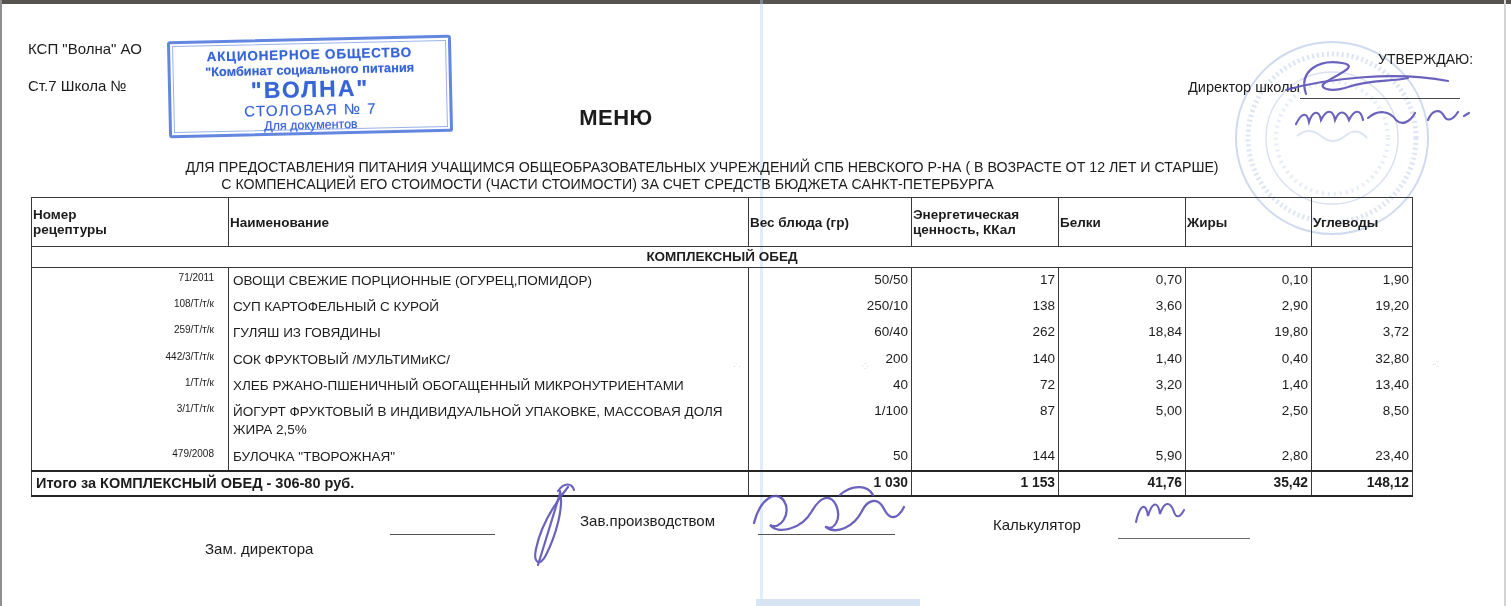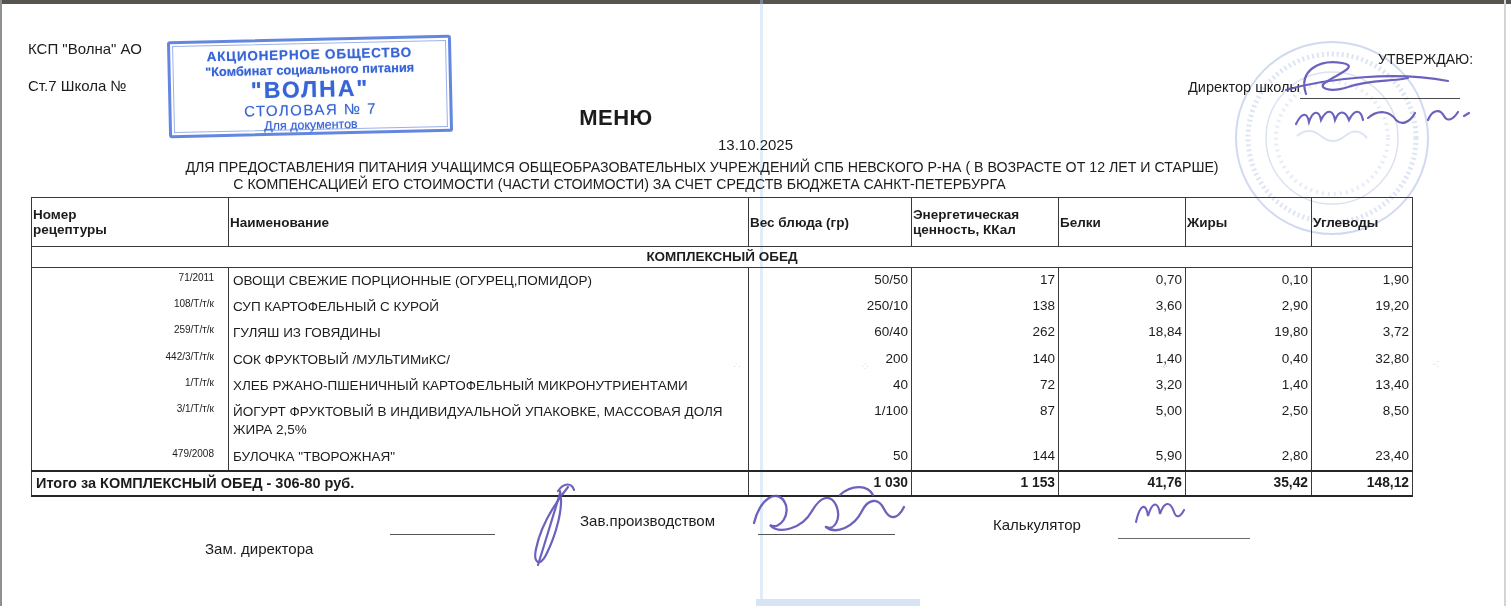--- a/index.html
+++ b/index.html
@@ -16,21 +16,21 @@
   .scanline-blue { top:0; left:760px; width:3px; height:100%; background:rgba(178,208,240,.40); }
   .bottom-strip { left:756px; top:599px; width:164px; height:7px; background:#d6e4f4; }
   .speck { color:#8a8a8a; opacity:.45; font-size:8px; }
 
   
   .org1 { left:28px; top:40px;  font-size:15px; }
   .org2 { left:28px; top:77px;  font-size:15px; }
   .title{ left:0; width:1232px; top:105px; text-align:center; font-size:22px; font-weight:bold; letter-spacing:.5px; }
   .date { left:0; width:1511px; top:136px; text-align:center; font-size:15px; }
   .sub1 { left:0; width:1404px; top:159px; text-align:center; font-size:14.2px; }
-  .sub2 { left:12px; width:1215px; top:176px; text-align:center; font-size:14.2px; }
+  .sub2 { left:0; width:1215px; top:176px; text-align:center; font-size:14.2px; }
 
   
   .stamp {
     left:168px; top:38px; width:284px; height:97px;
     transform:rotate(-1.3deg);
     border:3px solid rgba(45,92,213,.78); border-radius:3px;
     padding:2px; box-sizing:border-box; opacity:.95;
   }
   .stamp-inner {
     border:1px solid rgba(45,92,213,.5); height:100%; box-sizing:border-box;
@@ -135,21 +135,20 @@
       <path d="M28,42 C20,18 42,7 64,11 C82,14 60,22 48,30 C38,36 52,41 70,35 C92,27 112,30 130,26"></path>
       <path d="M8,38 C50,26 118,19 170,29"></path>
       <path d="M18,72 C24,60 29,60 31,70 C35,58 41,58 43,68 C49,56 55,58 57,68 C61,58 67,58 71,68 C77,56 83,58 85,68"></path>
       <path d="M90,66 C100,57 112,59 118,68 C124,74 132,70 137,61"></path>
       <path d="M150,68 C154,58 162,56 166,64 C169,70 175,68 180,60"></path>
       <path d="M186,64 l5,-3"></path>
     </g>
   </svg>
 
   <div class="abs title">МЕНЮ</div>
-  <div class="abs date">13.10.2025</div>
   <div class="abs sub1">ДЛЯ ПРЕДОСТАВЛЕНИЯ ПИТАНИЯ УЧАЩИМСЯ ОБЩЕОБРАЗОВАТЕЛЬНЫХ УЧРЕЖДЕНИЙ СПБ НЕВСКОГО Р-НА ( В ВОЗРАСТЕ ОТ 12 ЛЕТ И СТАРШЕ)</div>
   <div class="abs sub2">С КОМПЕНСАЦИЕЙ ЕГО СТОИМОСТИ (ЧАСТИ СТОИМОСТИ) ЗА СЧЕТ СРЕДСТВ БЮДЖЕТА САНКТ-ПЕТЕРБУРГА</div>
 
   <div class="abs menu-table-wrap">
     <table class="menu">
       <colgroup>
         <col style="width:197px">
           <col style="width:520px">
           <col style="width:163px">
         <col style="width:147px">
@@ -205,21 +204,21 @@
             <td class="c0">442/3/Т/т/к</td>
             <td class="c1">СОК ФРУКТОВЫЙ /МУЛЬТИМиКС/</td>
             <td class="num">200</td>
             <td class="num">140</td>
             <td class="num">1,40</td>
             <td class="num">0,40</td>
             <td class="num">32,80</td>
           </tr>
           <tr>
             <td class="c0">1/Т/т/к</td>
-            <td class="c1">ХЛЕБ РЖАНО-ПШЕНИЧНЫЙ КАРТОФЕЛЬНЫЙ МИКРОНУТРИЕНТАМИ</td>
+            <td class="c1">ХЛЕБ РЖАНО-ПШЕНИЧНЫЙ ОБОГАЩЕННЫЙ МИКРОНУТРИЕНТАМИ</td>
             <td class="num">40</td>
             <td class="num">72</td>
             <td class="num">3,20</td>
             <td class="num">1,40</td>
             <td class="num">13,40</td>
           </tr>
           <tr>
             <td class="c0">3/1/Т/т/к</td>
             <td class="c1">ЙОГУРТ ФРУКТОВЫЙ В ИНДИВИДУАЛЬНОЙ УПАКОВКЕ, МАССОВАЯ ДОЛЯ ЖИРА 2,5%</td>
             <td class="num">1/100</td>

